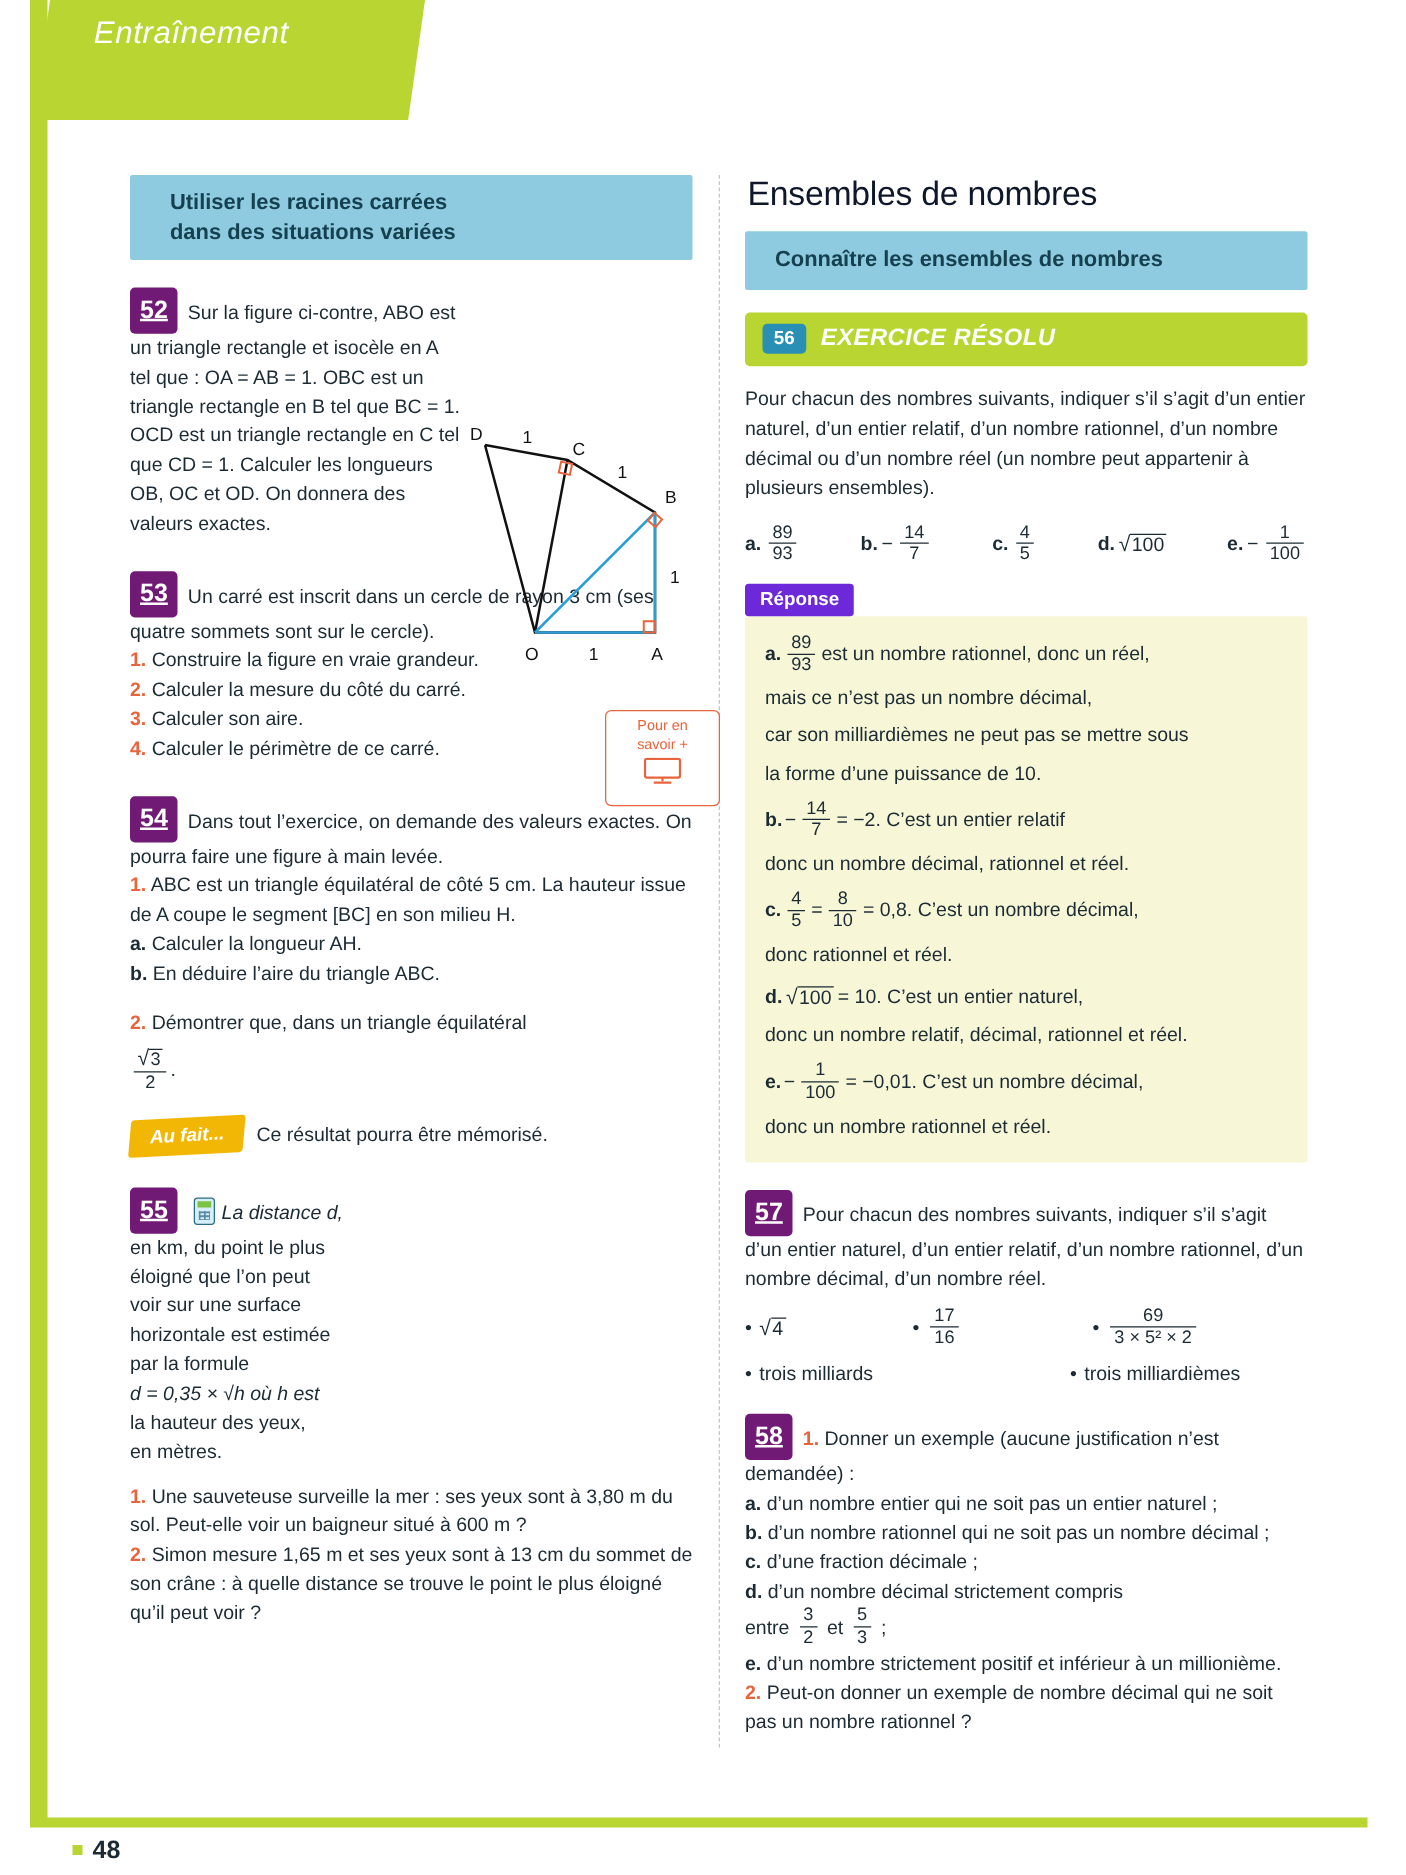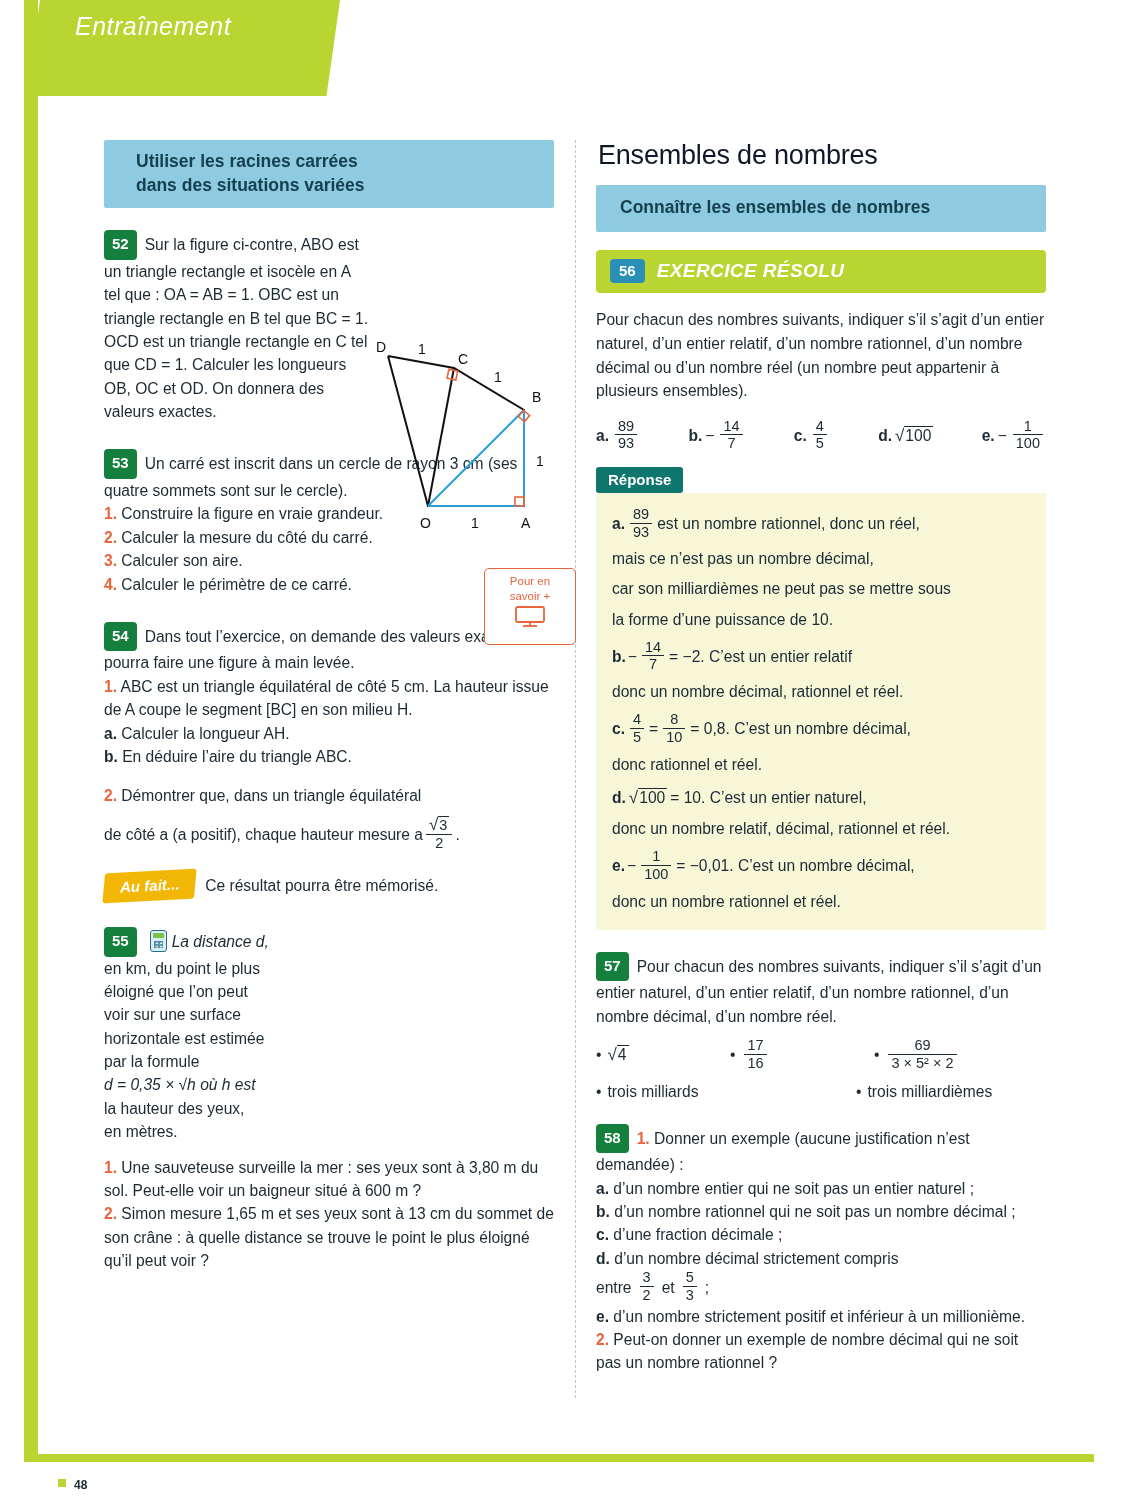--- a/index.html
+++ b/index.html
@@ -82,28 +82,29 @@
     margin: 0 0 14px 2px;
     letter-spacing: -.2px;
   }
   .blue-band.single { padding: 11px 16px 12px 24px; }
 
   
   .ex { margin-top: 22px; font-size: 15.6px; line-height: 1.5; }
   .ex p { margin: 0; }
   .num {
     display: inline-block;
-    background: #15803d;
+    background: #701a75;
     color: #fff;
     font-weight: bold;
-    font-size: 15px;
+    font-size: 20px;
     padding: 3px 8px 4px;
     border-radius: 4px;
     margin-right: 8px;
     vertical-align: 1px;
+    text-decoration: underline;
   }
   .b-orange { color: #e8643c; font-weight: bold; }
   .b-dark { font-weight: bold; color: #1b2a33; }
   .it { font-style: italic; }
 
   
   .frac {
     display: inline-block;
     vertical-align: middle;
     text-align: center;
@@ -202,21 +203,21 @@
     font-weight: bold;
     font-style: italic;
     font-size: 19px;
     letter-spacing: .4px;
   }
   .ex-body { font-size: 15.6px; line-height: 1.52; margin-top: 10px; }
   .abcde { display: flex; gap: 6px; align-items: center; margin-top: 6px; flex-wrap: nowrap; }
   .abcde .itm { display: flex; align-items: center; gap: 3px; font-size: 15.6px; white-space: nowrap; }
   .reponse-tag {
     display: inline-block;
-    background: #0f766e;
+    background: #6d28d9;
     color: #fff;
     font-weight: bold;
     font-size: 15px;
     padding: 4px 12px 5px;
     border-radius: 3px;
     margin-top: 14px;
   }
   .reponse-box {
     background: #f7f7d8;
     padding: 14px 16px 16px;
@@ -224,21 +225,21 @@
     line-height: 1.55;
     border-radius: 2px;
   }
   .reponse-box p { margin: 0 0 6px; }
   .bul-row { display: flex; gap: 24px; margin-top: 6px; align-items: center; }
   .bul { display: flex; align-items: center; gap: 6px; font-size: 15.6px; }
 
   .page-num {
     position: absolute;
     left: 58px; bottom: 8px;
-    font-size: 12px;
+    font-size: 20px;
     font-weight: bold;
     color: #1b2a33;
   }
   .page-num .sq {
     display: inline-block;
     width: 8px; height: 8px;
     background: #b9d532;
     margin-right: 8px;
     vertical-align: 2px;
   }
@@ -312,21 +313,20 @@
 
   <div class="ex" style="margin-top:26px;">
     <p>
       <span class="num">54</span><span>Dans tout l’exercice, on demande des valeurs exactes. On pourra faire une figure à main levée.</span>
     </p>
     <p><span class="b-orange">1.</span> <span>ABC est un triangle équilatéral de côté 5 cm. La hauteur issue de A coupe le segment [BC] en son milieu H.</span></p>
     <p><span class="b-dark">a.</span> <span>Calculer la longueur AH.</span></p>
     <p><span class="b-dark">b.</span> <span>En déduire l’aire du triangle ABC.</span></p>
     <p style="margin-top:16px;"><span class="b-orange">2.</span> <span>Démontrer que, dans un triangle équilatéral</span></p>
     <p style="margin-top:8px; display:flex; align-items:center; flex-wrap:wrap;">
-      <span>de côté a (a positif), chaque hauteur mesure a</span>
       <span class="frac sqrt">
         <span class="n"><span class="rad">√</span><span class="under">3</span></span>
         <span class="d">2</span>
       </span>
       <span>.</span>
     </p>
   </div>
 
   <div class="aufait-wrap">
     <div class="aufait"><span>Au fait...</span></div>

